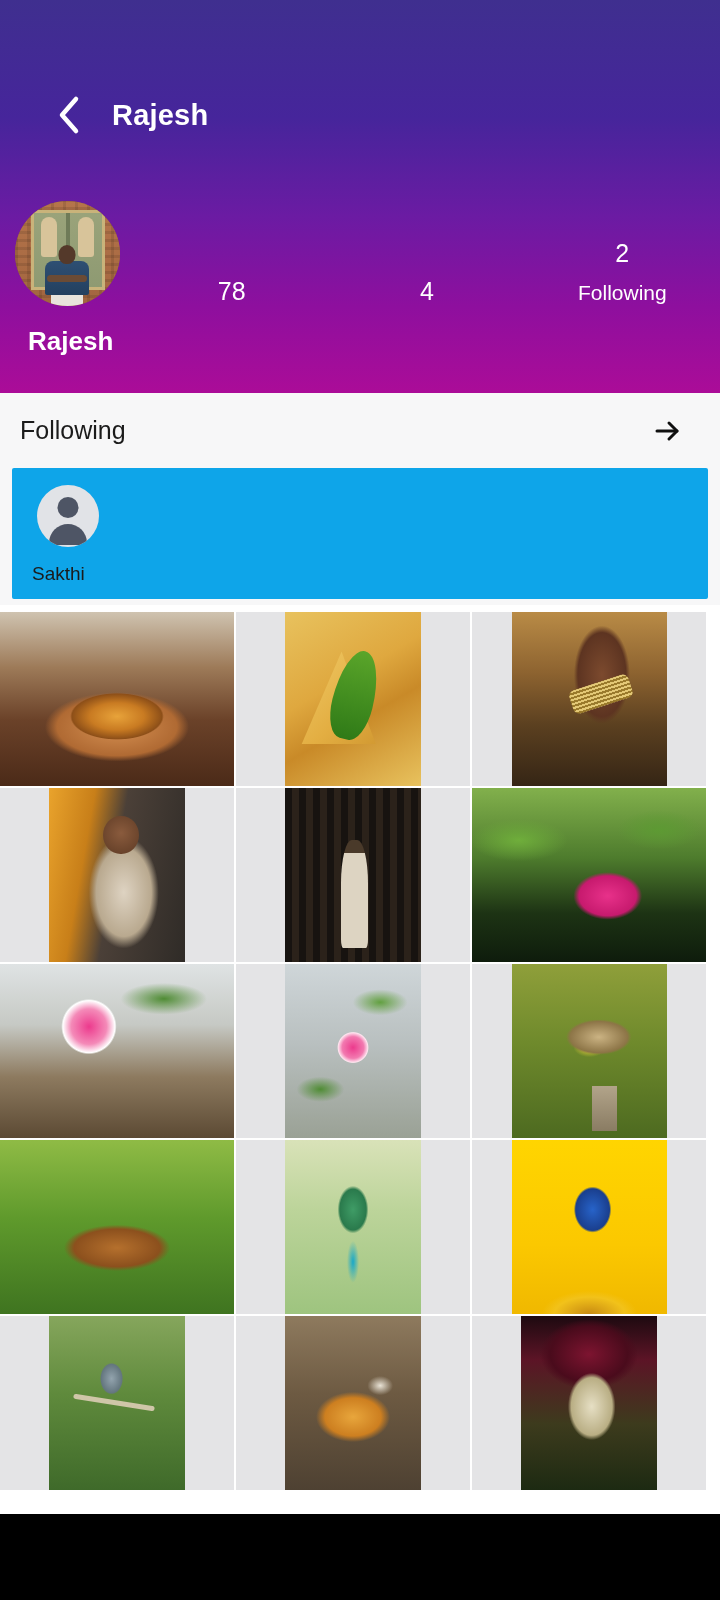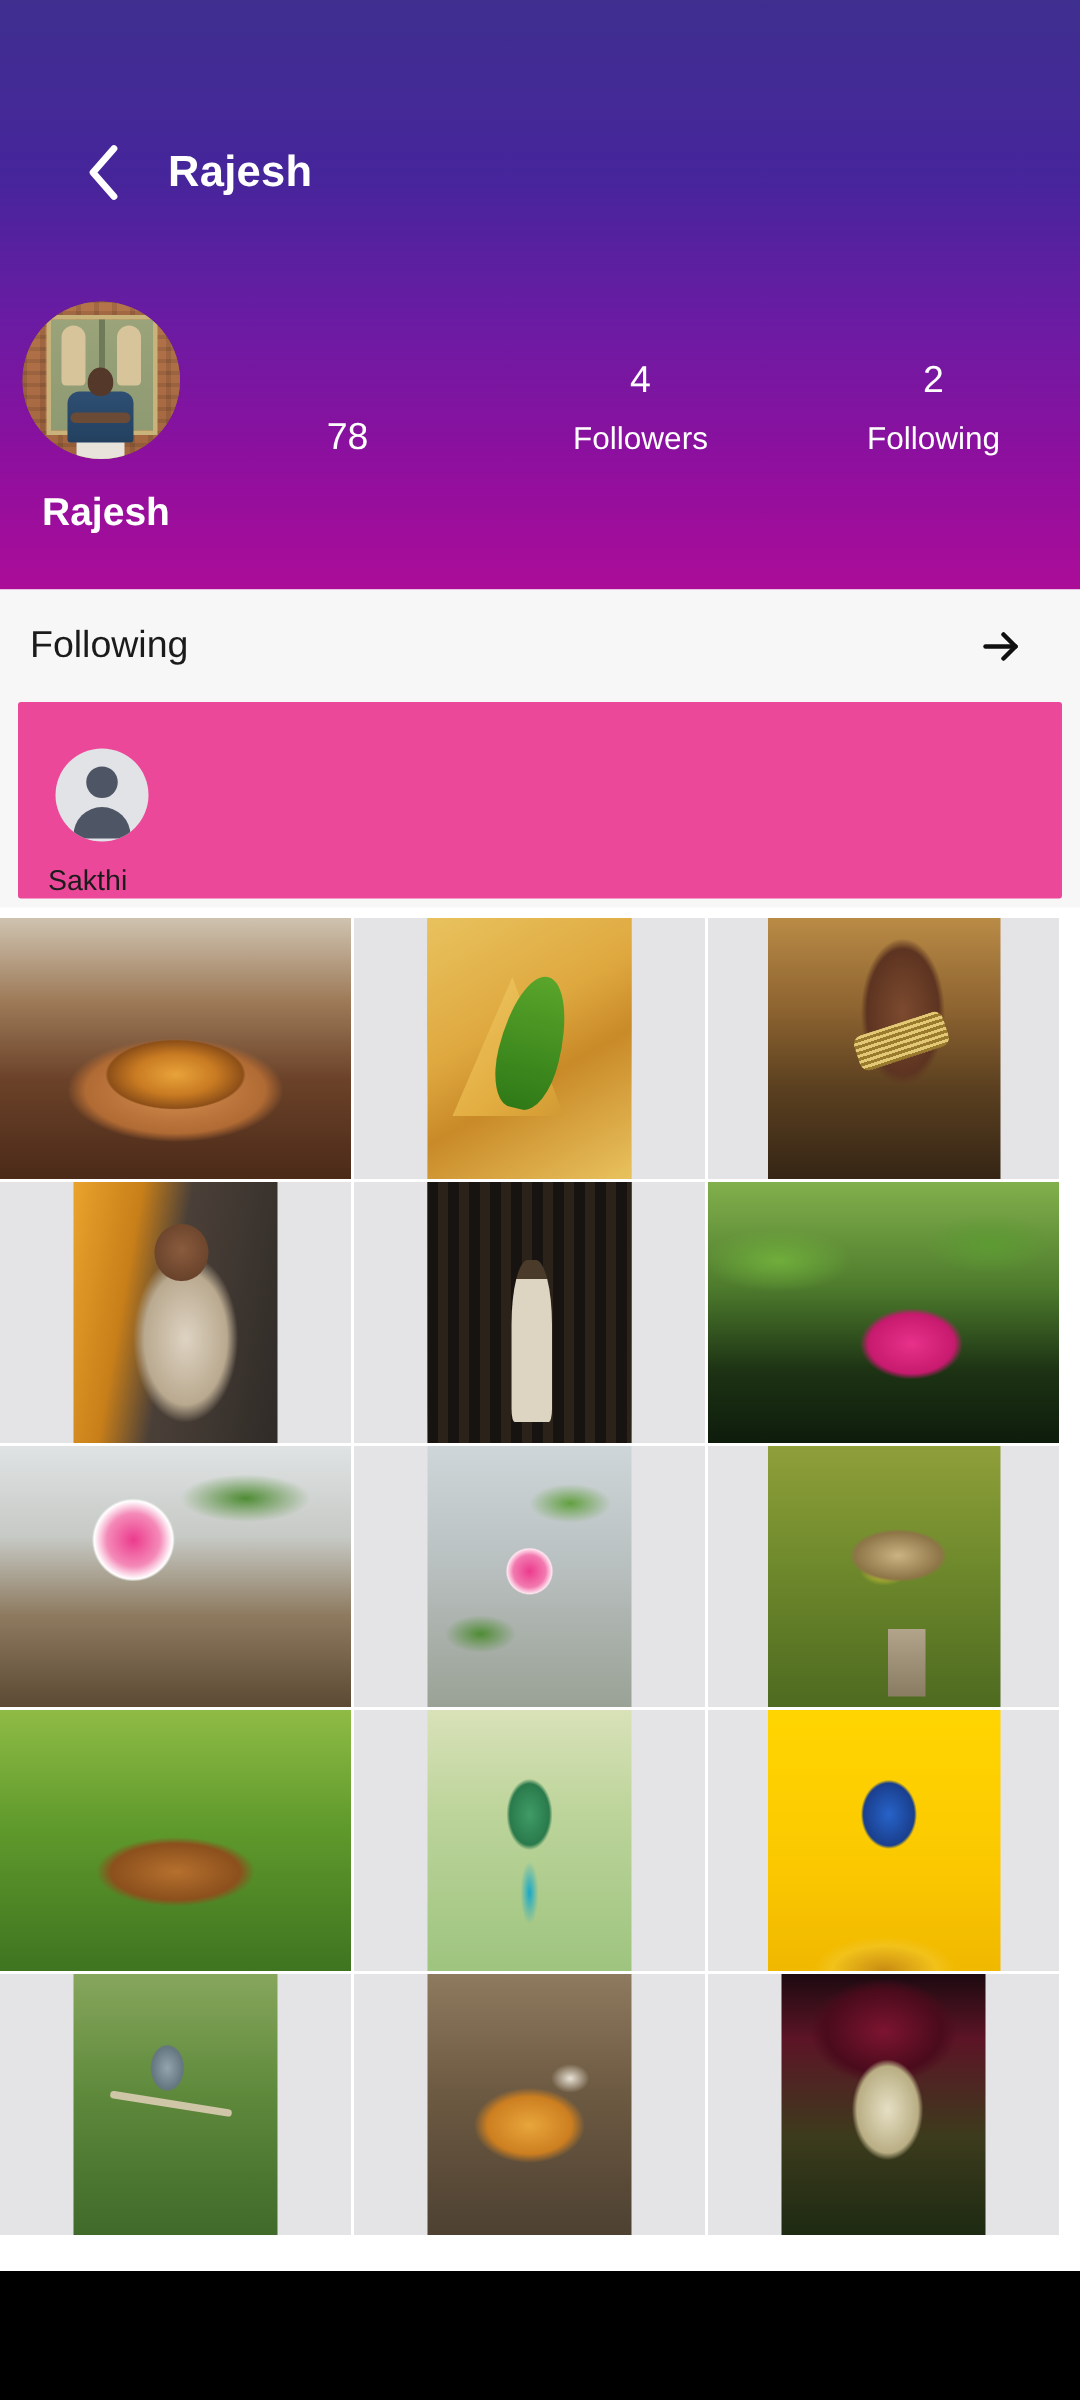--- a/index.html
+++ b/index.html
@@ -200,26 +200,27 @@
     font-weight: 400;
   }
   .arrow-btn {
     width: 40px; height: 40px;
     display:flex; align-items:center; justify-content:center;
     cursor: pointer;
   }
 
   .following-card {
     margin: 0 12px;
-    background: #ec4899;
+    background: #0ea5e9;
     height: 131px;
     border-radius: 2px;
     display: flex;
-    align-items: flex-end;
+    align-items: flex-start;
     padding: 17px 0 0 18px;
+    flex-direction: column;
   }
   .follow-user {
     width: 111px;
     display: flex;
     flex-direction: column;
     align-items: flex-start;
     cursor: pointer;
   }
   .user-avatar {
     width: 62px; height: 62px;
@@ -457,21 +458,20 @@
           <div class="man-arms"></div>
           <div class="man-head"></div>
         </div>
       </div>
 
       <div class="stat">
         <div class="stat-value">78</div>
       </div>
       <div class="stat">
         <div class="stat-value">4</div>
-        <div class="stat-label">Followers</div>
       </div>
       <div class="stat">
         <div class="stat-value">2</div>
         <div class="stat-label">Following</div>
       </div>
     </div>
 
     <div class="name-row">
       <div class="profile-name">Rajesh</div>
     </div>

